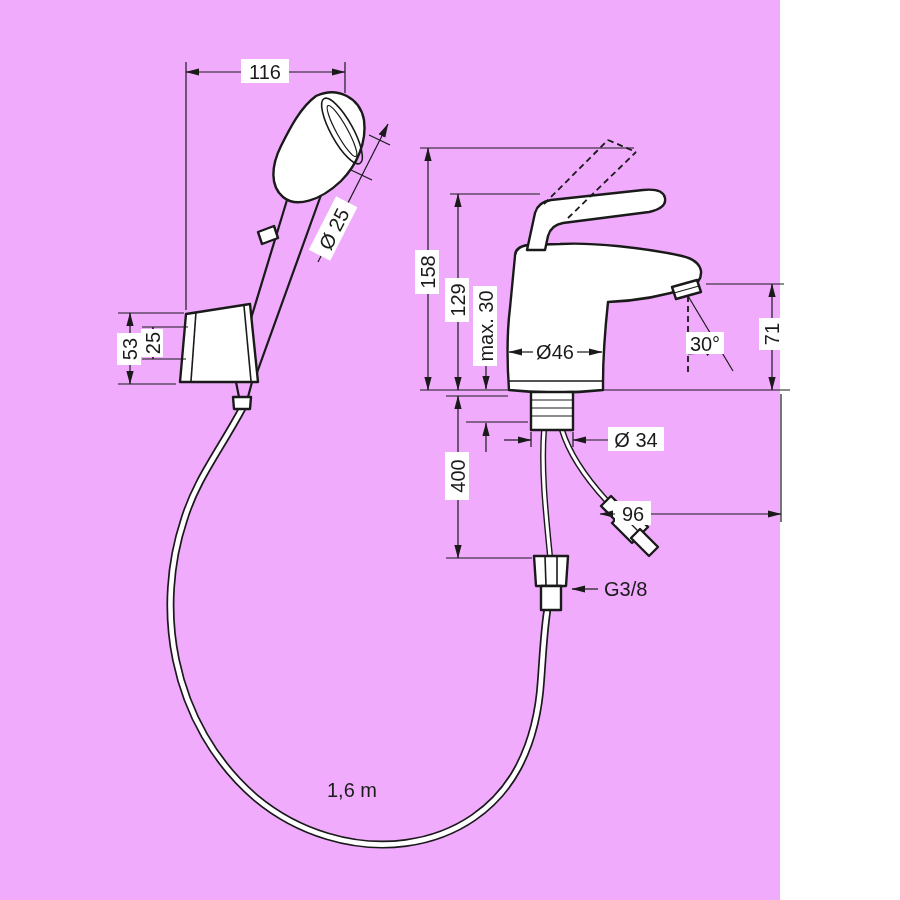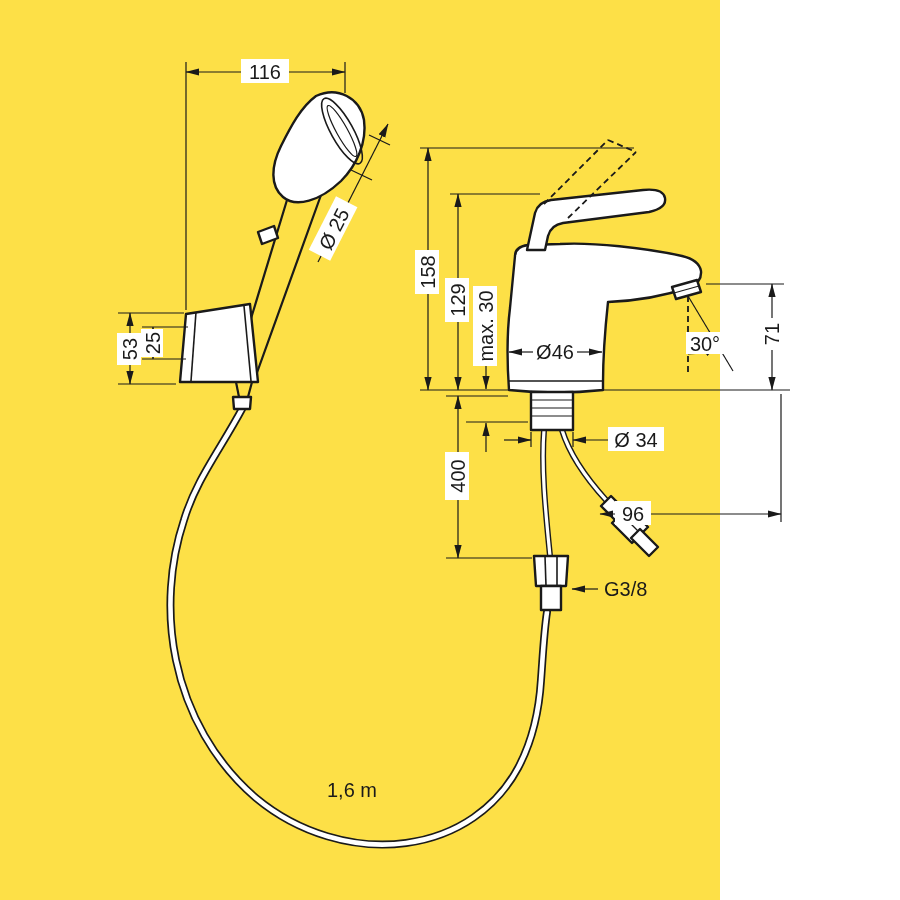--- a/index.html
+++ b/index.html
@@ -1,16 +1,16 @@
 <!DOCTYPE html>
 <html><head>
 <meta charset="utf-8">
 <style>
   html,body{margin:0;padding:0;background:#ffffff;}
-  .stage{width:720px;height:900px;background:#fde047;position:relative;font-family:"Liberation Sans",sans-serif;}
+  .stage{width:780px;height:900px;background:#f0abfc;position:relative;font-family:"Liberation Sans",sans-serif;}
   .outline{fill:#fff;stroke:#1a1a1a;stroke-width:2.4;stroke-linejoin:round;}
   .line{stroke:#1a1a1a;stroke-width:2.2;fill:none;stroke-linecap:round;}
   .med{stroke:#1a1a1a;stroke-width:1.6;fill:none;}
   .thin{stroke:#1a1a1a;stroke-width:1.2;fill:none;}
   .dashed{stroke:#1a1a1a;stroke-width:1.8;fill:none;stroke-dasharray:6 4;}
   .hose-o{stroke:#1a1a1a;stroke-width:8;fill:none;stroke-linecap:round;}
   .hose-i{stroke:#fff;stroke-width:4.6;fill:none;stroke-linecap:round;}
   .shose-o{stroke:#1a1a1a;stroke-width:6;fill:none;stroke-linecap:round;}
   .shose-i{stroke:#fff;stroke-width:3.2;fill:none;stroke-linecap:round;}
   .dim-text{font:20px "Liberation Sans",sans-serif;fill:#1a1a1a;text-anchor:middle;}

